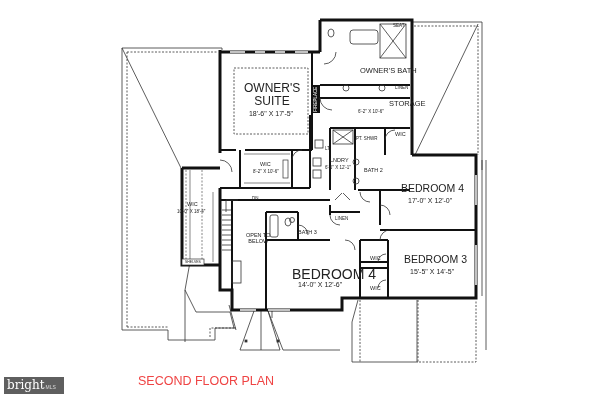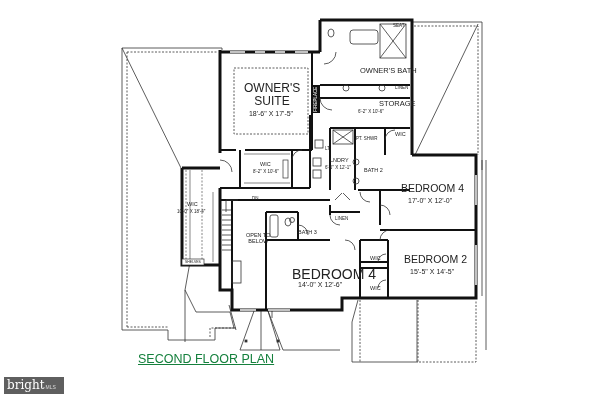--- a/index.html
+++ b/index.html
@@ -4,21 +4,21 @@
   <style>
     html, body { margin: 0; padding: 0; background: #ffffff; }
     body { width: 600px; height: 400px; position: relative; overflow: hidden; font-family: "Liberation Sans", sans-serif; }
     #plan { position: absolute; left: 0; top: 0; width: 600px; height: 400px; }
     .lbl { position: absolute; color: #222; text-align: center; white-space: nowrap; font-family: "Liberation Sans", sans-serif; line-height: 1.05; }
     .room-big { font-size: 12px; letter-spacing: 0; }
     .room-mid { font-size: 7.5px; margin-left: 21px; }
     .room-sm { font-size: 5.5px; }
     .dim { font-size: 7px; }
     .dim-sm { font-size: 4.5px; }
-    .title { position: absolute; left: 138px; top: 352px; font-size: 12.5px; color: #15803d; text-decoration: underline; white-space: nowrap; }
+    .title { position: absolute; left: 138px; top: 374px; font-size: 12.5px; color: #ef4444; white-space: nowrap; }
     .logo { position: absolute; left: 4px; top: 377px; width: 60px; height: 17px; background: #5f5f5f; color: #fff; font-family: "DejaVu Serif", serif; font-size: 12px; line-height: 17px; padding-left: 3px; box-sizing: border-box; white-space: nowrap; }
     .logo small { font-family: "Liberation Sans", sans-serif; font-size: 5px; color: #ddd; margin-left: 1px; }
   </style>
 </head>
 <body>
 
 <svg id="plan" viewBox="0 0 600 400" xmlns="http://www.w3.org/2000/svg">
 
   <g fill="none" stroke="#333" stroke-width="0.8">
     <polyline points="122,48 222,48 222,50"></polyline>
@@ -183,21 +183,21 @@
   </g>
 </svg>
 
 <div class="lbl room-big" style="left:244px;top:82px;width:56px;">
   <div>OWNER'S</div>
   <div>SUITE</div>
 </div>
 <div class="lbl dim" style="left:240px;top:110px;width:62px;">18'-6" X 17'-5"</div>
 
 <div class="lbl room-mid" style="left:339px;top:67px;">OWNER'S BATH</div>
-<div class="lbl room-mid" style="left:358px;top:100px;">STORAGE</div>
+<div class="lbl room-mid" style="left:368px;top:100px;">STORAGE</div>
 <div class="lbl dim-sm" style="left:358px;top:110px;">6'-2" X 10'-6"</div>
 <div class="lbl dim-sm" style="left:304px;top:97px;transform:rotate(-90deg);color:#fff;">FIREPLACE</div>
 <div class="lbl dim-sm" style="left:393px;top:24px;">SEAT</div>
 <div class="lbl dim-sm" style="left:395px;top:86px;">LINEN</div>
 
 <div class="lbl room-sm" style="left:330px;top:158px;">LNDRY</div>
 <div class="lbl dim-sm" style="left:325px;top:166px;">6'-6" X 12'-1"</div>
 <div class="lbl dim-sm" style="left:325px;top:147px;">LT</div>
 <div class="lbl dim-sm" style="left:356px;top:137px;">PT. SHWR</div>
 <div class="lbl room-sm" style="left:364px;top:168px;">BATH 2</div>
@@ -205,21 +205,21 @@
 
 <div class="lbl room-sm" style="left:260px;top:162px;">WIC</div>
 <div class="lbl dim-sm" style="left:253px;top:170px;">8'-2" X 10'-6"</div>
 
 <div class="lbl room-sm" style="left:187px;top:202px;">WIC</div>
 <div class="lbl dim-sm" style="left:177px;top:210px;">10'-0" X 18'-4"</div>
 
 <div class="lbl room-big" style="left:401px;top:183px;font-size:10.5px;">BEDROOM 4</div>
 <div class="lbl dim" style="left:408px;top:197px;">17'-0" X 12'-0"</div>
 
-<div class="lbl room-big" style="left:404px;top:254px;font-size:10.5px;">BEDROOM 2</div>
+<div class="lbl room-big" style="left:404px;top:254px;font-size:10.5px;">BEDROOM 3</div>
 <div class="lbl dim" style="left:410px;top:268px;">15'-5" X 14'-5"</div>
 
 <div class="lbl room-big" style="left:292px;top:267px;font-size:14px;">BEDROOM 4</div>
 <div class="lbl dim" style="left:298px;top:281px;">14'-0" X 12'-6"</div>
 
 <div class="lbl room-sm" style="left:298px;top:230px;">BATH 3</div>
 <div class="lbl dim-sm" style="left:335px;top:217px;">LINEN</div>
 <div class="lbl room-sm" style="left:370px;top:256px;">WIC</div>
 <div class="lbl room-sm" style="left:370px;top:286px;">WIC</div>
 

